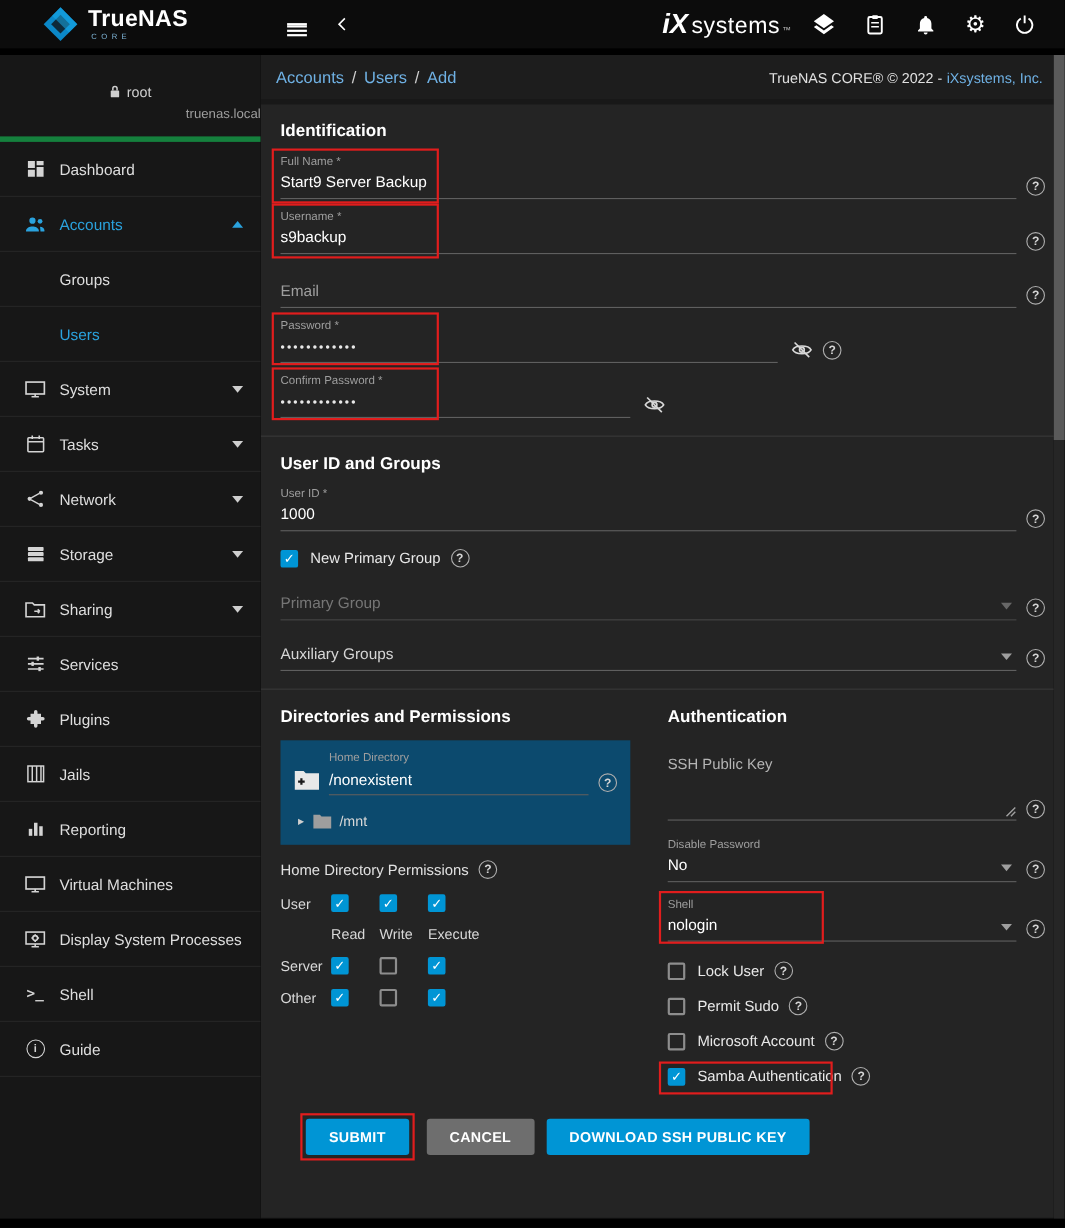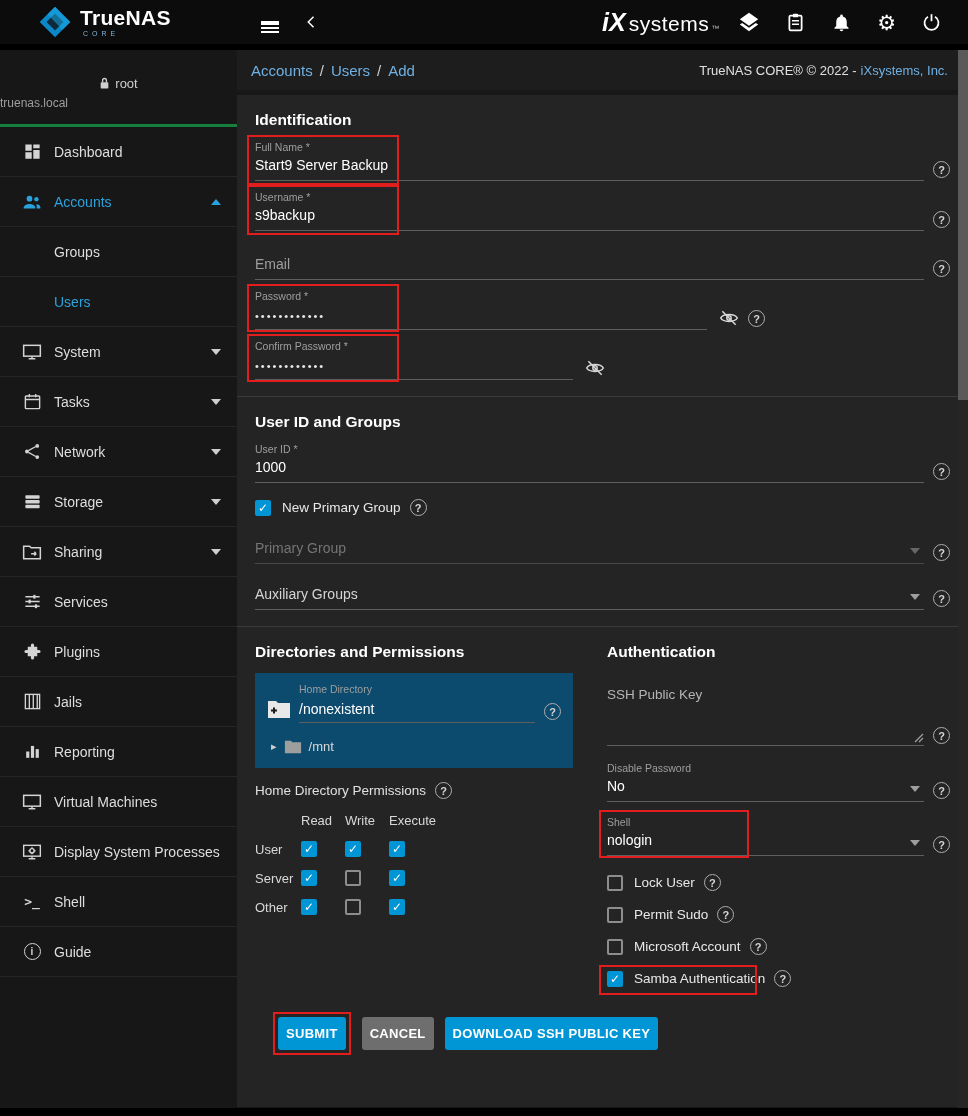--- a/index.html
+++ b/index.html
@@ -21,21 +21,21 @@
   .ix-i{font-size:25px; font-weight:700; font-style:italic;}
   .ix-x{font-size:25px; font-weight:700; font-style:italic; margin-right:3px;}
   .ix-sys{font-size:21px; font-weight:300; letter-spacing:.5px;}
   .ix-tm{font-size:8px; color:#bbb; margin-left:2px;}
   .tb-icons{margin-left:auto; display:flex; align-items:center; gap:25px; padding-right:26px;}
   .tb-icons .tb-btn{padding:0;}
   .gear-glyph{font-size:21px; color:#fff; line-height:1;}
 
   
   .sidebar{position:absolute; top:50px; left:0; width:237px; bottom:8px; background:#171717; z-index:10; overflow:hidden;}
-  .user-panel{padding:26px 0 14px; text-align:left; border-bottom:3px solid #15803d;}
+  .user-panel{padding:26px 0 14px; text-align:right; border-bottom:5px solid #15803d;}
   .user-line{display:flex; align-items:center; justify-content:center; gap:5px; color:#cfcfcf; font-size:13px;}
   .user-host{color:#9e9e9e; font-size:12px; margin-top:5px;}
   .sb-item{height:50px; display:flex; align-items:center; padding-left:22px; border-bottom:1px solid #262626; cursor:pointer; position:relative;}
   .sb-icon{width:20px; height:20px; color:#d4d4d4; margin-right:12px; display:flex; align-items:center; justify-content:center; flex:none;}
   .sb-label{font-size:14px; color:#dedede; white-space:nowrap;}
   .sb-item.sub{padding-left:54px;}
   .sb-item.active .sb-label{color:var(--sidebar-active);}
   .sb-item.active .sb-icon{color:var(--sidebar-active);}
   .sb-caret{margin-left:auto; margin-right:16px; width:0; height:0; border-left:5px solid transparent; border-right:5px solid transparent;}
   .sb-caret.down{border-top:6px solid #cfcfcf;}
@@ -102,21 +102,21 @@
   .resize-handle{color:#9e9e9e; cursor:nwse-resize; margin-bottom:2px;}
   .ssh-row{display:flex; align-items:flex-end;}
   .ssh-row .help{margin-bottom:2px;}
   .sshcol{flex:1;}
 
   .optrow{display:flex; align-items:center; margin-bottom:15px; position:relative; width:fit-content;}
   .optrow .help{margin-bottom:0;}
 
   .actions{display:flex; align-items:center; padding:10px 8px 16px 18px; gap:11px;}
   .annot-btn{position:relative; padding:5px;}
-  .btn{border:none; border-radius:3px; height:33px; padding:0 8px; font-size:13px; font-weight:700; color:#fff; cursor:pointer; font-family:inherit; letter-spacing:.3px;}
+  .btn{border:none; border-radius:3px; height:33px; padding:0 21px; font-size:13px; font-weight:700; color:#fff; cursor:pointer; font-family:inherit; letter-spacing:.3px;}
   .btn.primary{background:var(--accent);}
   .btn.gray{background:#6e6e6e;}
 
   .scrollbar{position:absolute; right:0; top:50px; width:10px; bottom:8px; background:#262626; z-index:15;}
   .scroll-thumb{position:absolute; top:0; left:0; width:100%; height:350px; background:#5a5a5a; cursor:pointer;}
   .bottom-strip{position:absolute; left:0; right:0; bottom:0; height:8px; background:#000; z-index:25;}
 
   svg{display:block;}
 </style>
 </head>
@@ -524,37 +524,37 @@
               <span>/mnt</span>
             </div>
           </div>
 
           <div class="permlabel-row">
             <span class="permlabel">Home Directory Permissions</span>
             <span class="help" style="margin-bottom:0;"></span>
           </div>
 
           <div class="perm">
+            <div class="perm-row">
+              <span class="perm-name">User</span>
+              <span class="perm-cell">
+                  <span class="cb checked"></span>
+                </span>
+              <span class="perm-cell">
+                  <span class="cb checked"></span>
+                </span>
+              <span class="perm-cell">
+                  <span class="cb checked"></span>
+                </span>
+            </div>
             <div class="perm-row perm-head">
               <span class="perm-name"></span>
               <span class="perm-cell">Read</span>
               <span class="perm-cell">Write</span>
               <span class="perm-cell">Execute</span>
-            </div>
-            <div class="perm-row">
-              <span class="perm-name">User</span>
-              <span class="perm-cell">
-                  <span class="cb checked"></span>
-                </span>
-              <span class="perm-cell">
-                  <span class="cb checked"></span>
-                </span>
-              <span class="perm-cell">
-                  <span class="cb checked"></span>
-                </span>
             </div>
             <div class="perm-row">
               <span class="perm-name">Server</span>
               <span class="perm-cell">
                   <span class="cb checked"></span>
                 </span>
               <span class="perm-cell">
                   <span class="cb"></span>
                 </span>
               <span class="perm-cell">

